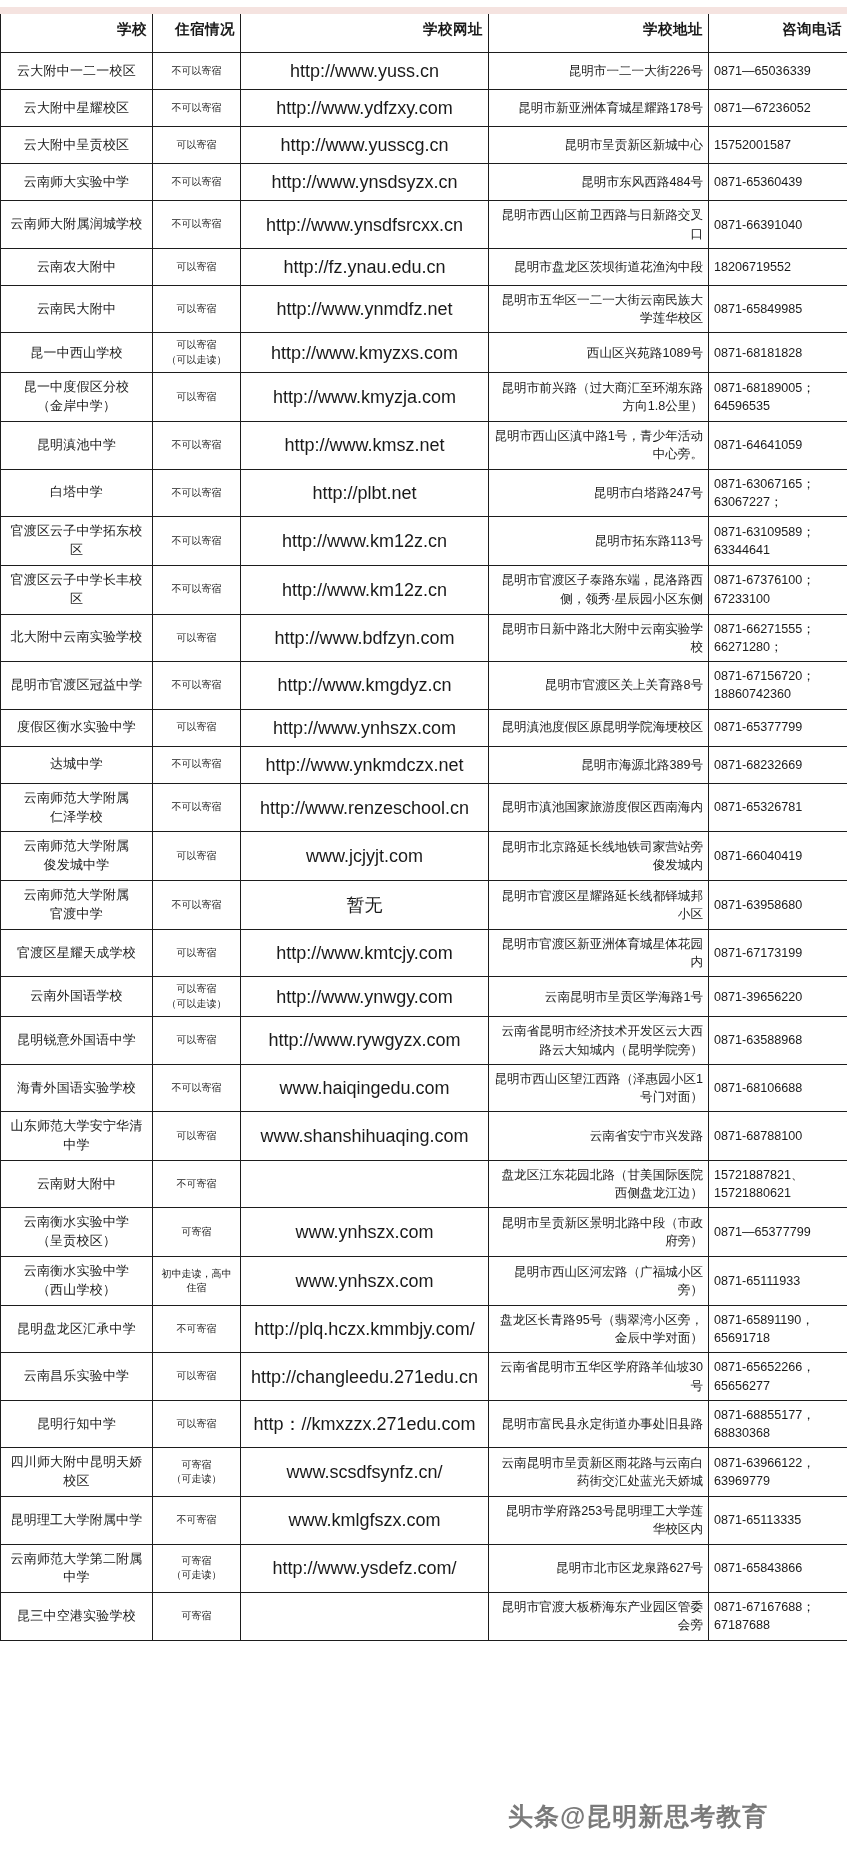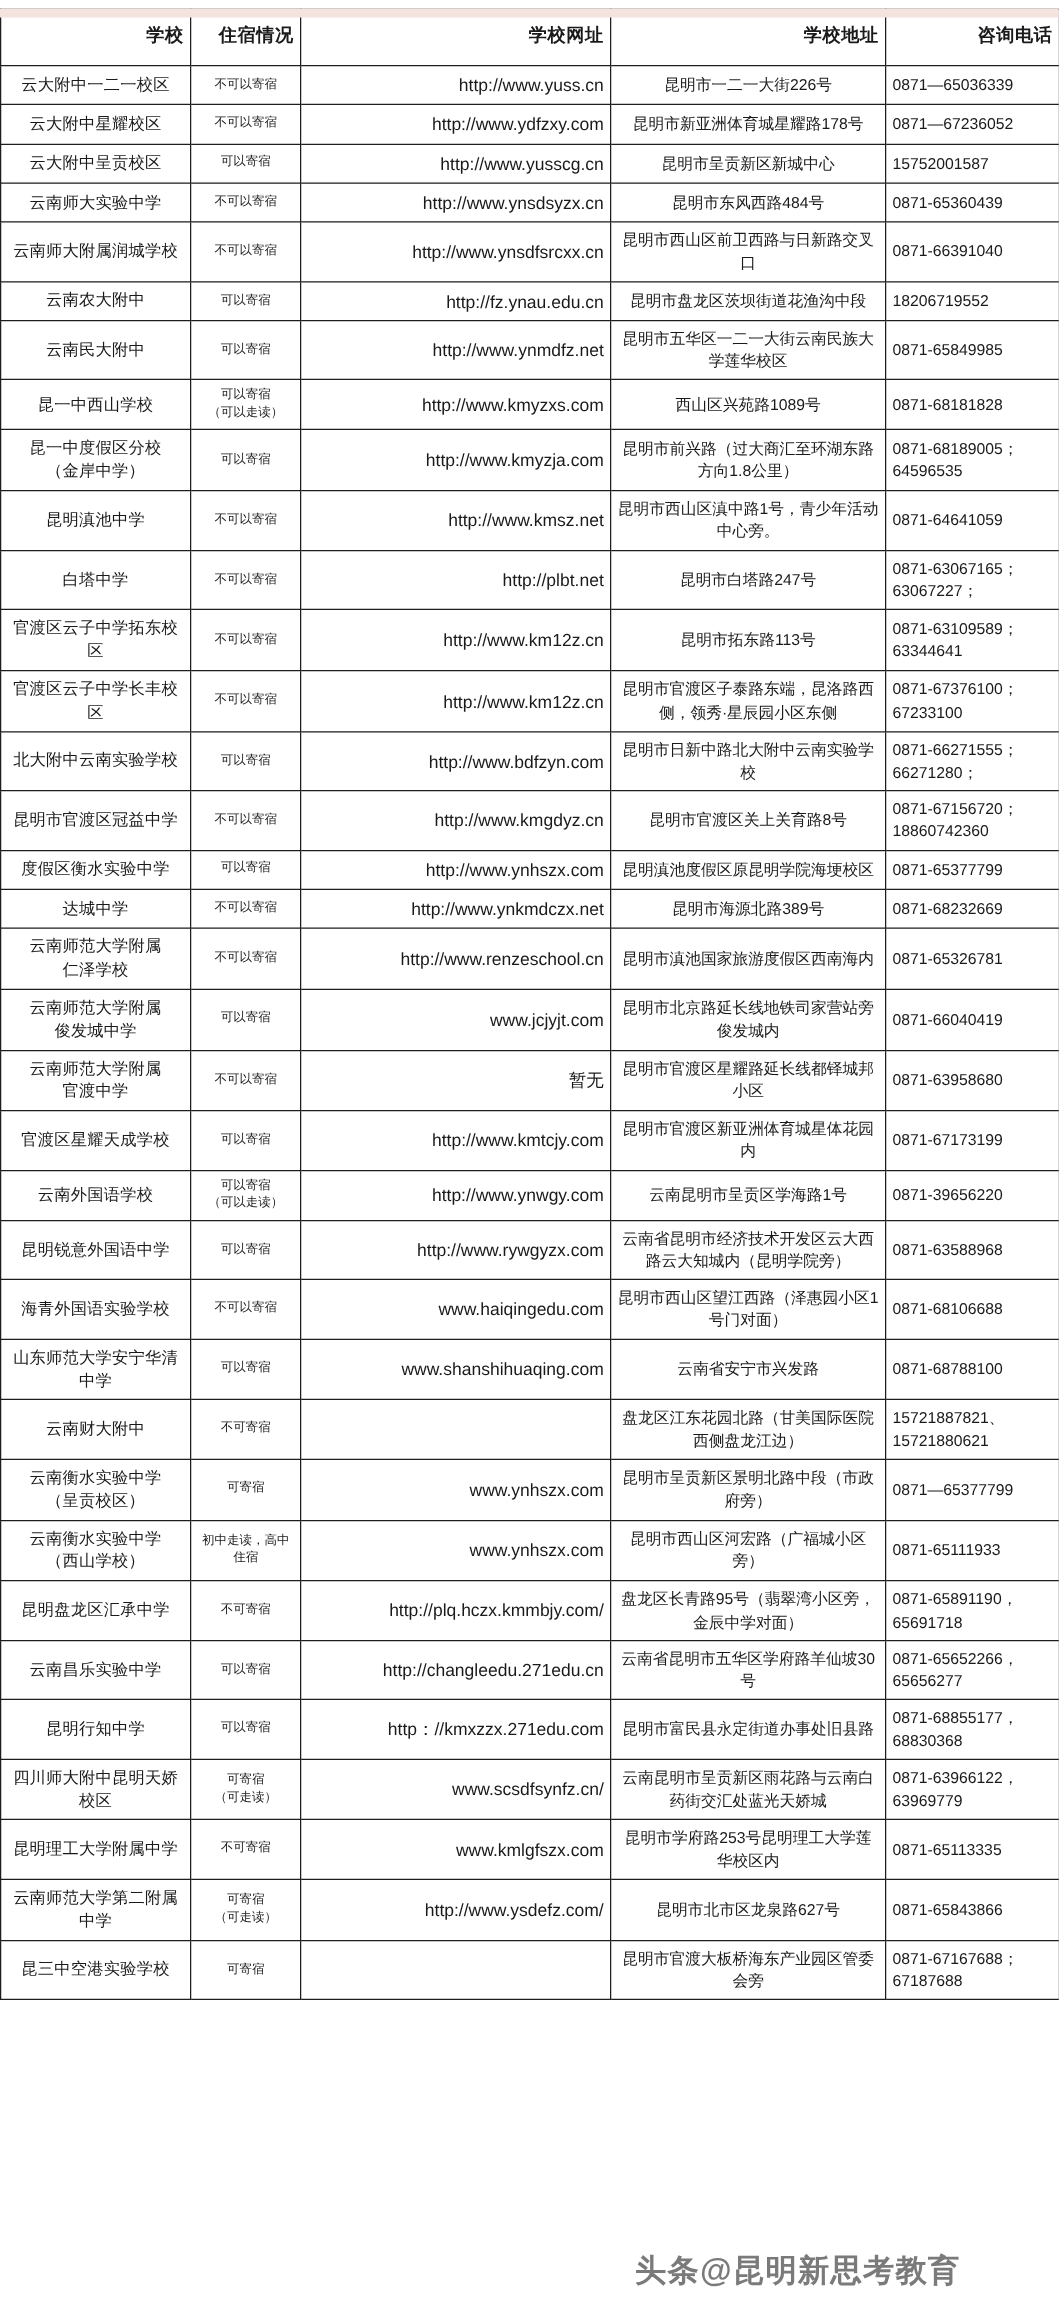--- a/index.html
+++ b/index.html
@@ -63,26 +63,26 @@
   td.cell-school {
     text-align: center;
     font-size: 13px;
     letter-spacing: 0.2px;
   }
   td.cell-board {
     text-align: center;
     font-size: 10px;
   }
   td.cell-site {
+    text-align: center;
+    font-size: 18px;
+    padding-left: 7px;
+  }
+  td.cell-addr {
     text-align: right;
-    font-size: 14px;
-    padding-left: 7px;
-  }
-  td.cell-addr {
-    text-align: center;
     font-size: 12.6px;
     padding-left: 7px;
   }
   td.cell-phone {
     text-align: left;
     font-size: 12.6px;
     padding-left: 6px;
   }
   .watermark {
     position: absolute;

